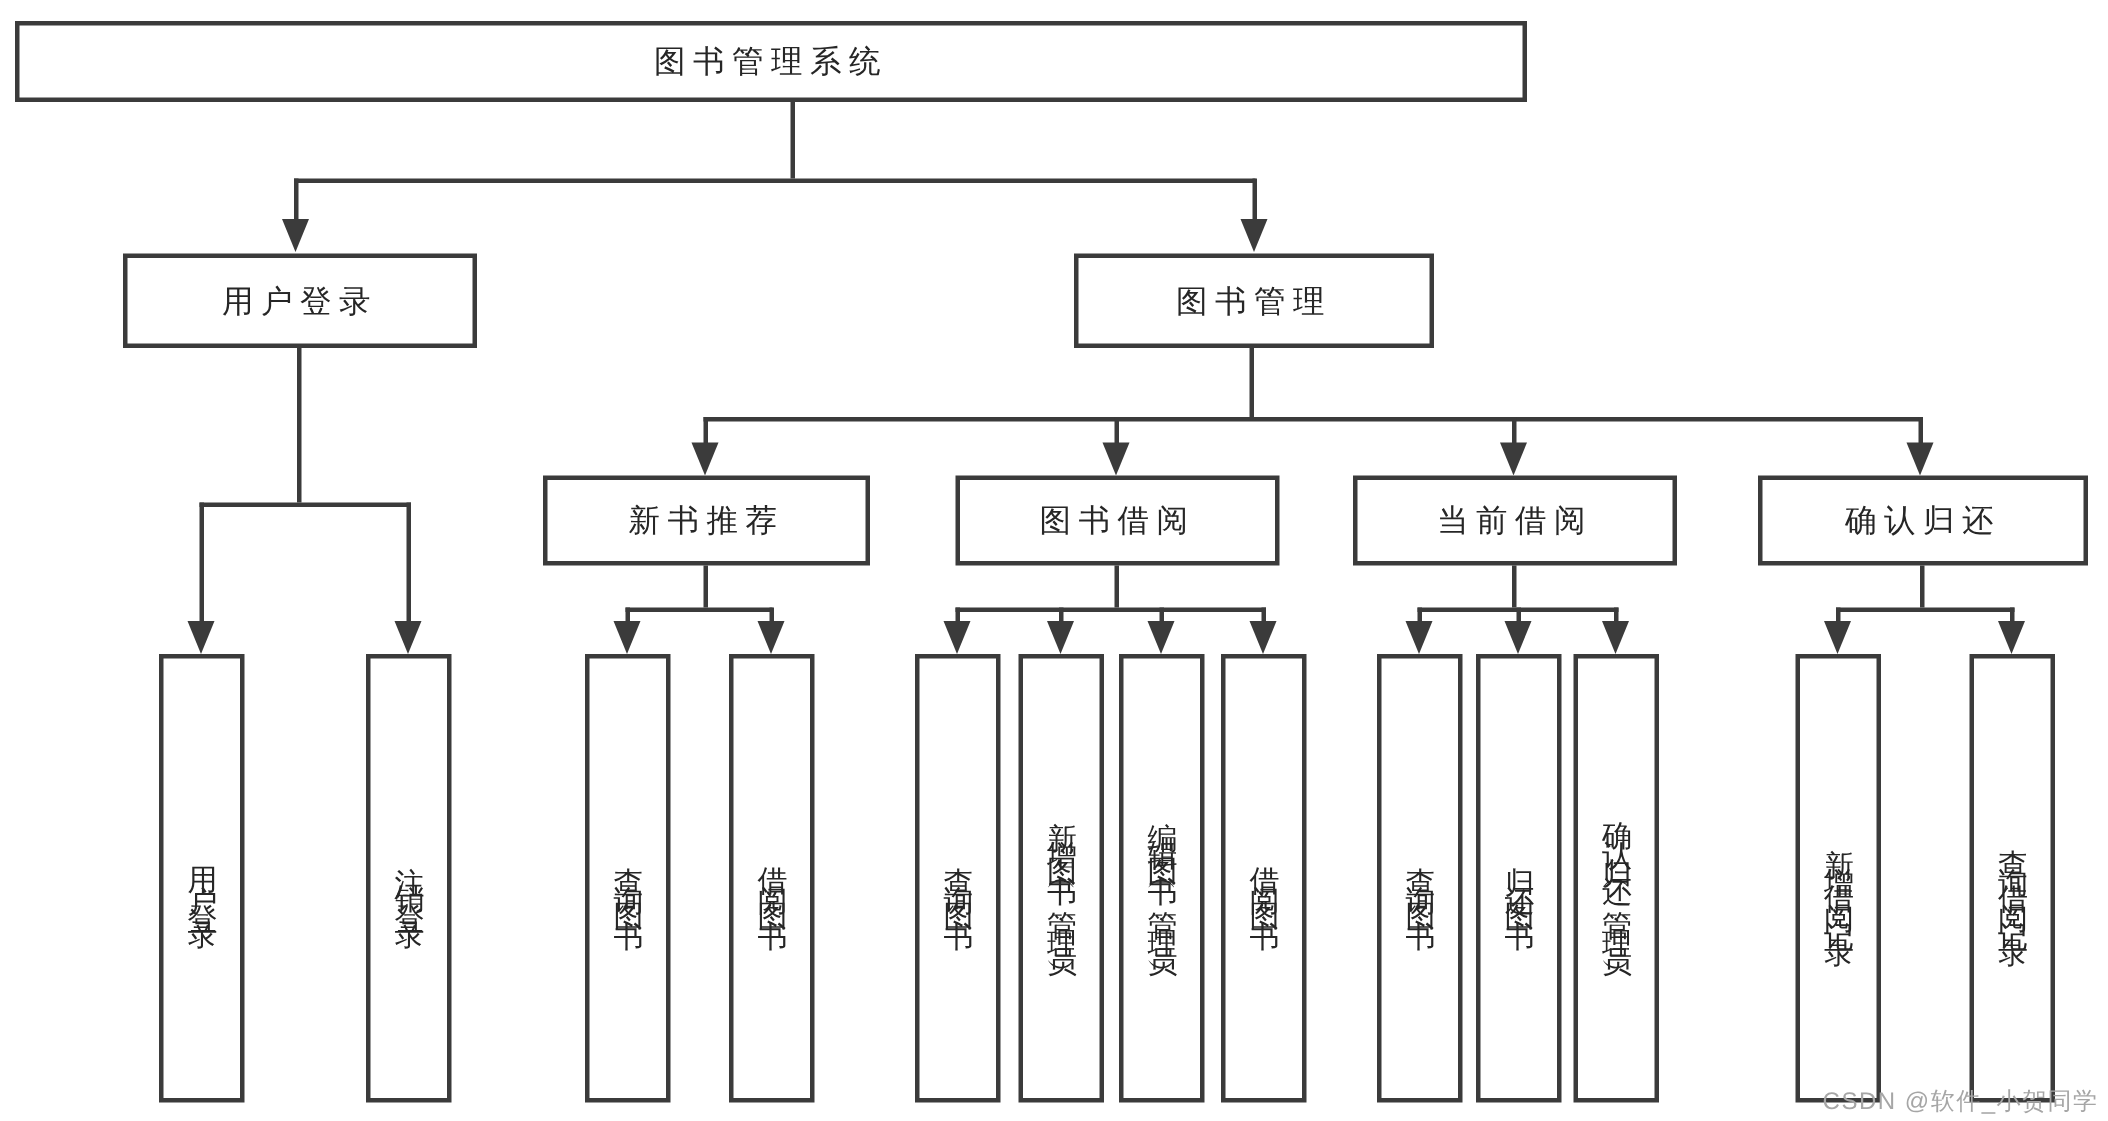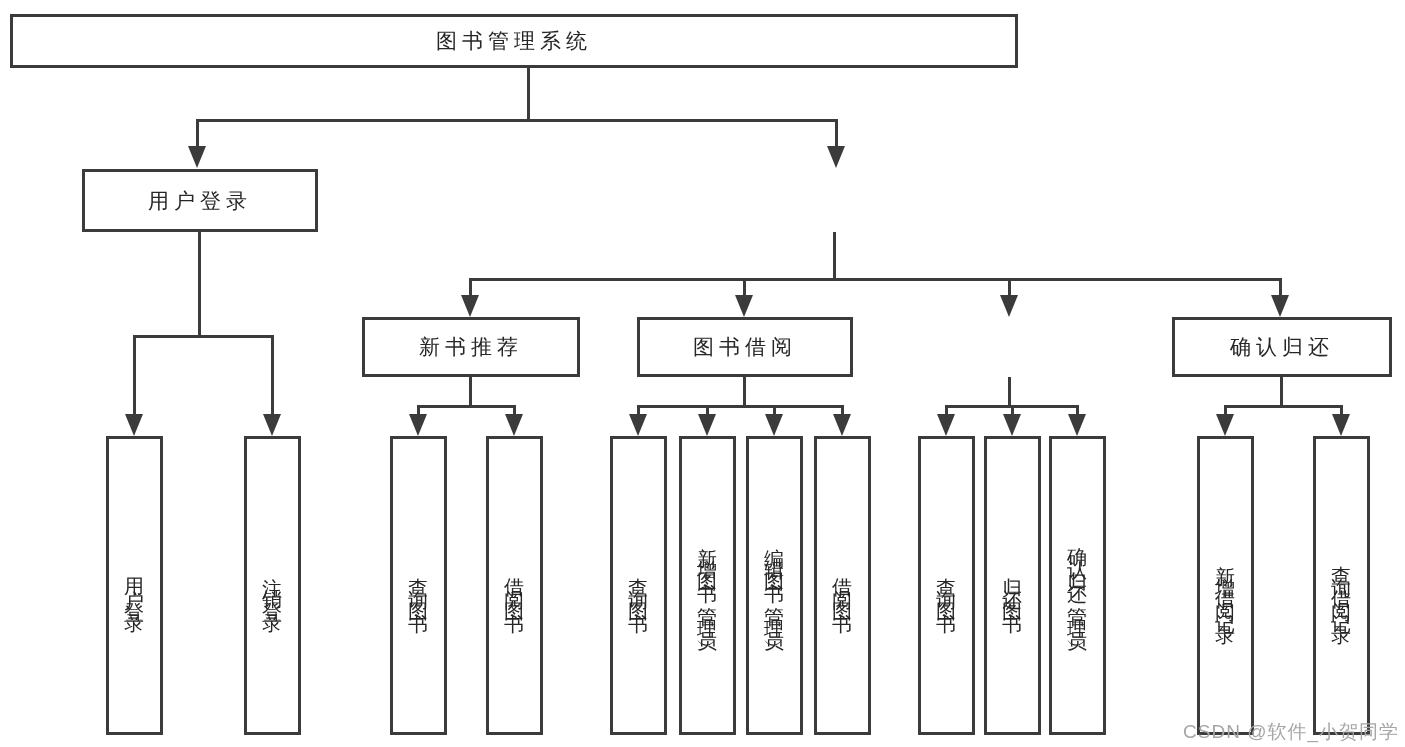--- a/index.html
+++ b/index.html
@@ -42,21 +42,21 @@
     position: absolute;
     width: 0; height: 0;
     border-left: 9px solid transparent;
     border-right: 9px solid transparent;
     border-top: 22px solid var(--line, #3b3b3b);
   }
   .watermark {
     position: absolute;
     right: 6px;
     bottom: 2px;
-    font-size: 19px;
+    font-size: 16px;
     letter-spacing: 1px;
     color: var(--wm, #a6a6a6);
     white-space: nowrap;
   }
 </style>
 </head>
 <body>
 
 <div id="stage">
 
@@ -66,20 +66,23 @@
 
   <div class="line" style="left:527px; top:68px; width:3px; height:51px;"></div>
   <div class="line" style="left:196px; top:119px; width:641px; height:3px;"></div>
   <div class="line" style="left:196px; top:119px; width:3px; height:33px;"></div>
   <div class="arrow" style="left:188px; top:146px;"></div>
   <div class="line" style="left:835px; top:119px; width:3px; height:33px;"></div>
   <div class="arrow" style="left:827px; top:146px;"></div>
 
   <div class="box h" style="left:82px; top:169px; width:236px; height:63px;">
     <span class="lbl">用户登录</span>
+  </div>
+  <div class="box h" style="left:716px; top:169px; width:240px; height:63px;">
+    <span class="lbl">图书管理</span>
   </div>
 
   <div class="line" style="left:198px; top:232px; width:3px; height:103px;"></div>
   <div class="line" style="left:133px; top:335px; width:141px; height:3px;"></div>
   <div class="line" style="left:133px; top:335px; width:3px; height:81px;"></div>
   <div class="arrow" style="left:125px; top:414px;"></div>
   <div class="line" style="left:271px; top:335px; width:3px; height:81px;"></div>
   <div class="arrow" style="left:263px; top:414px;"></div>
 
   <div class="line" style="left:833px; top:232px; width:3px; height:46px;"></div>
@@ -91,20 +94,23 @@
   <div class="line" style="left:1008px; top:278px; width:3px; height:22px;"></div>
   <div class="arrow" style="left:1000px; top:295px;"></div>
   <div class="line" style="left:1279px; top:278px; width:3px; height:22px;"></div>
   <div class="arrow" style="left:1271px; top:295px;"></div>
 
   <div class="box h" style="left:637px; top:317px; width:216px; height:60px;">
     <span class="lbl">图书借阅</span>
   </div>
   <div class="box h" style="left:362px; top:317px; width:218px; height:60px;">
     <span class="lbl">新书推荐</span>
+  </div>
+  <div class="box h" style="left:902px; top:317px; width:216px; height:60px;">
+    <span class="lbl">当前借阅</span>
   </div>
   <div class="box h" style="left:1172px; top:317px; width:220px; height:60px;">
     <span class="lbl">确认归还</span>
   </div>
 
   <div class="line" style="left:469px; top:377px; width:3px; height:28px;"></div>
   <div class="line" style="left:417px; top:405px; width:98px; height:3px;"></div>
   <div class="line" style="left:417px; top:405px; width:3px; height:13px;"></div>
   <div class="arrow" style="left:409px; top:414px;"></div>
   <div class="line" style="left:513px; top:405px; width:3px; height:13px;"></div>

